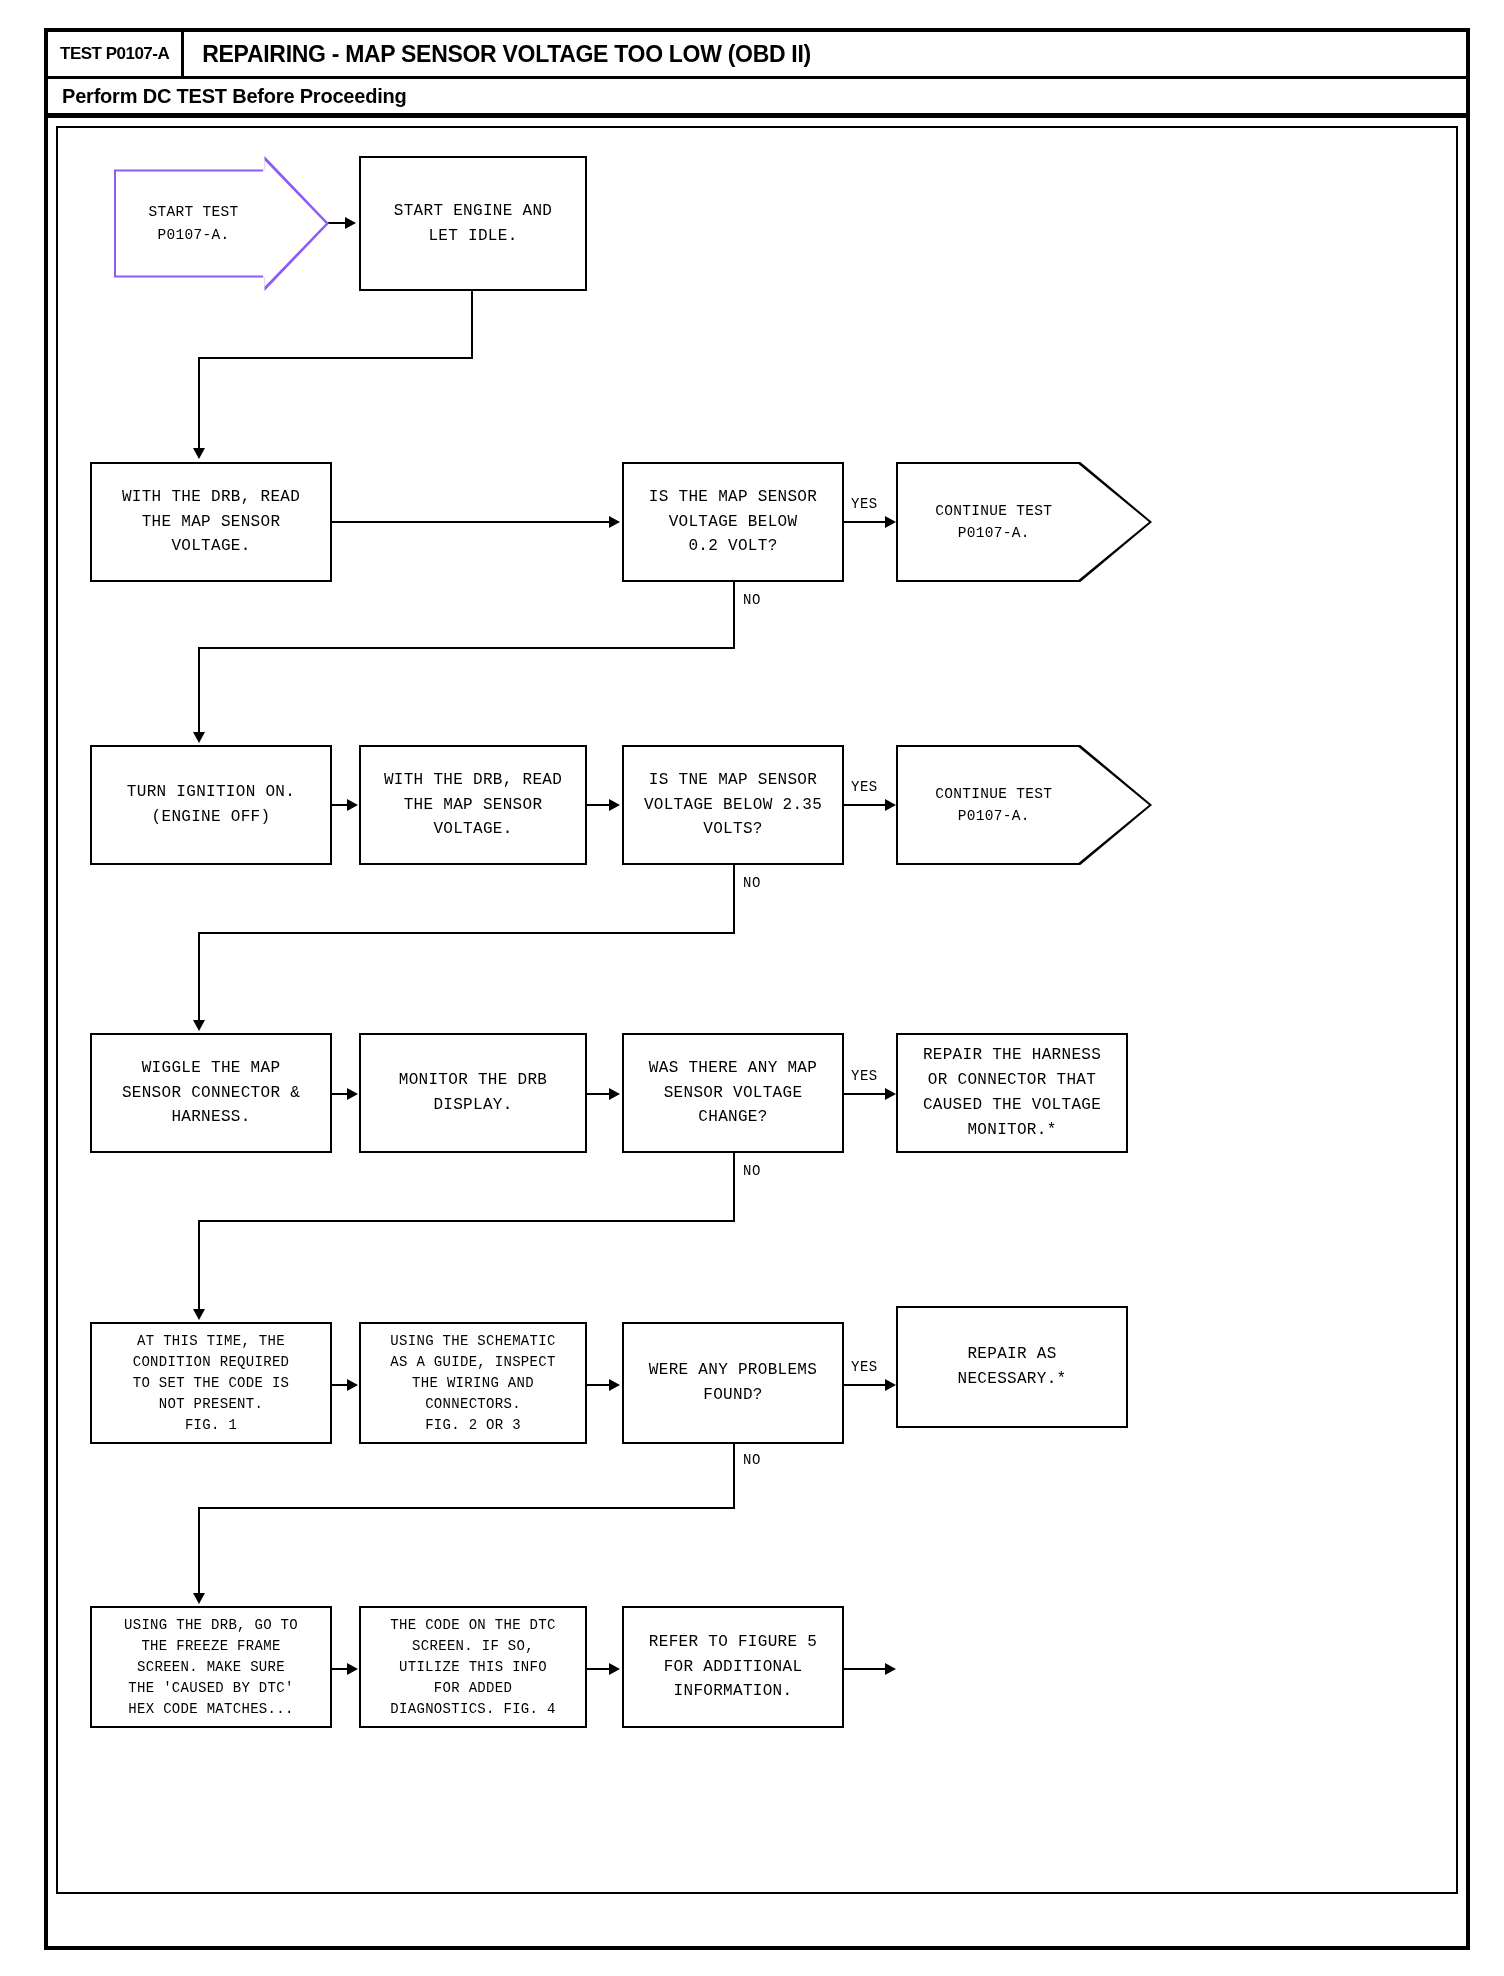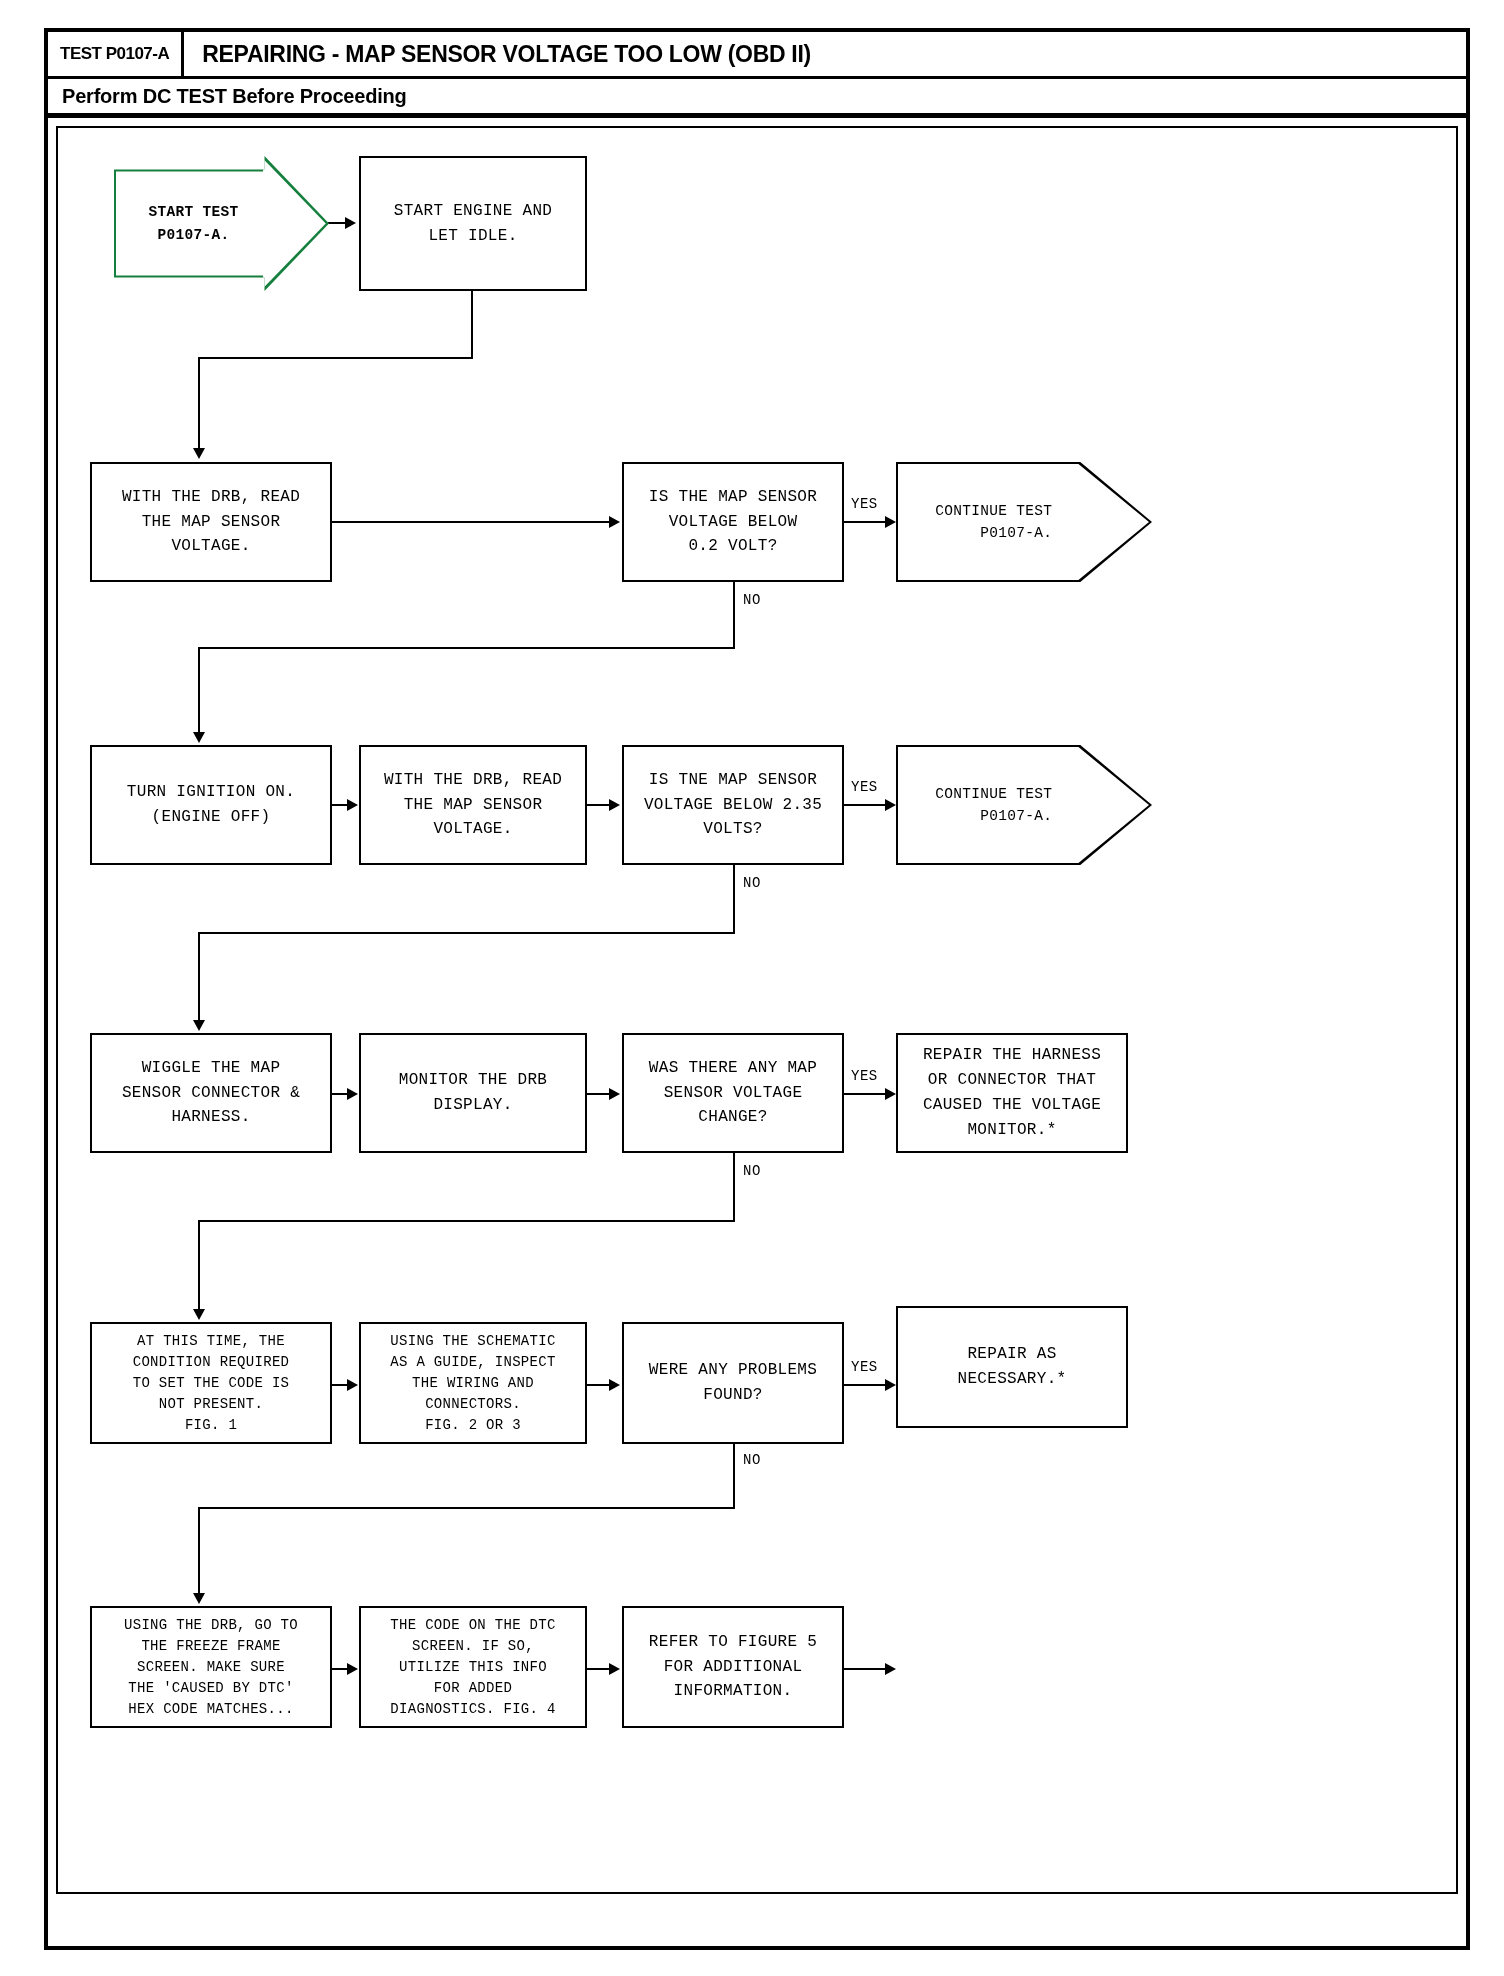--- a/index.html
+++ b/index.html
@@ -102,32 +102,31 @@
     white-space:pre-line;
     z-index:3;
     clip-path:polygon(0% 0%, 72% 0%, 100% 50%, 72% 100%, 0% 100%);
   }
   .arrow-node .inner{
     position:absolute;
     left:2px;top:2px;right:2px;bottom:2px;
     background:#fff;
     clip-path:polygon(0% 0%, 71.6% 0%, 99.6% 50%, 71.6% 100%, 0% 100%);
     display:flex;align-items:center;justify-content:center;
-    text-align:right;
+    text-align:center;
   }
   .arrow-node .inner span{display:block;padding-right:24%;}
 
   
   .start-node{
     position:absolute;
     box-sizing:border-box;
-    background:#15803d;
+    background:#8b5cf6;
     z-index:3;
     clip-path:polygon(0% 10%, 70% 10%, 70% 0%, 100% 50%, 70% 100%, 70% 90%, 0% 90%);
-    font-weight:bold;
   }
   .start-node .inner{
     position:absolute;
     left:2px;top:2px;right:2px;bottom:2px;
     background:#fff;
     clip-path:polygon(0% 10.3%, 69.7% 10.3%, 69.7% 0.6%, 99.4% 50%, 69.7% 99.4%, 69.7% 89.7%, 0% 89.7%);
   }
   .start-node .label{
     position:absolute;
     left:0;top:0;right:0;bottom:0;

